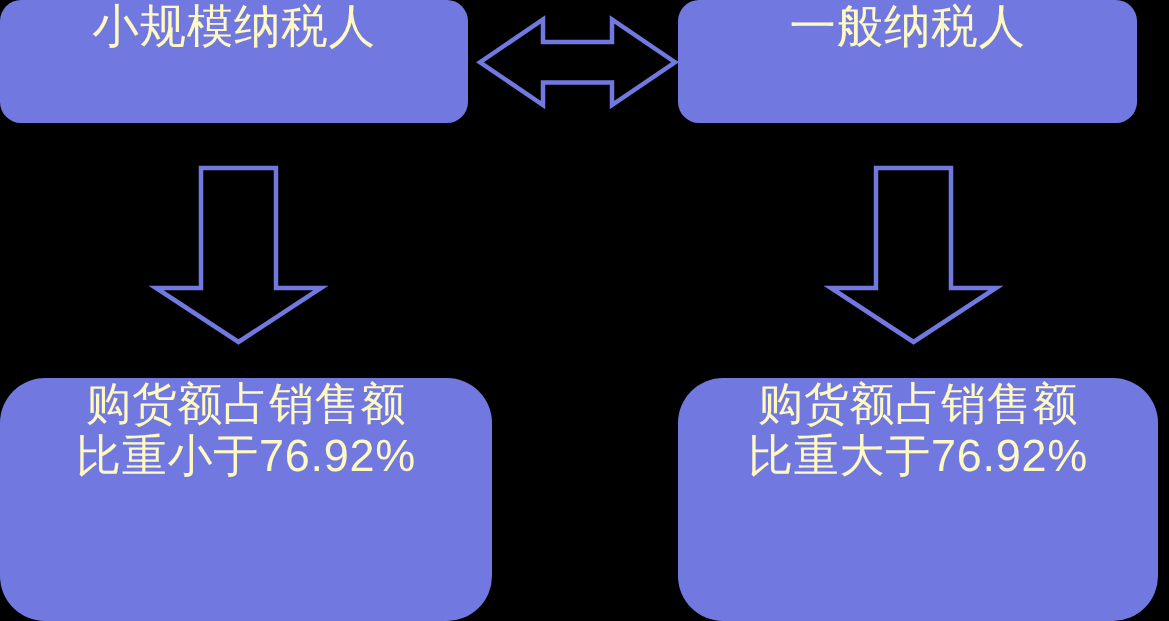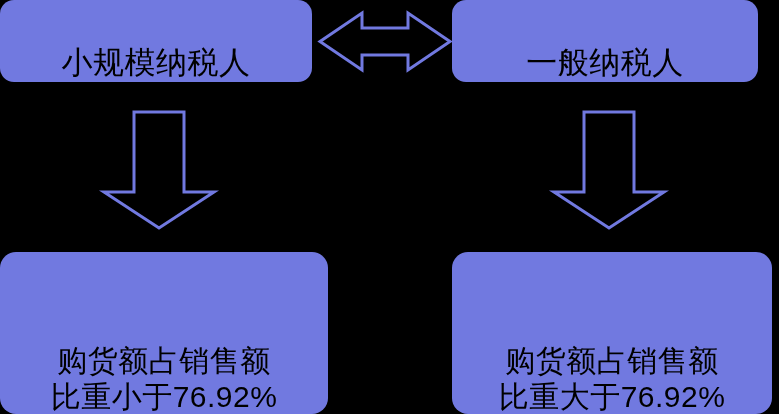--- a/index.html
+++ b/index.html
@@ -17,37 +17,37 @@
   #diagram {
     position: absolute;
     left: 0;
     top: 0;
     width: 779px;
     height: 414px;
   }
   .node {
     position: absolute;
     background: #7179e0;
-    color: #000000;
+    color: #fef9c3;
     display: flex;
-    align-items: flex-end;
+    align-items: flex-start;
     justify-content: center;
     text-align: center;
     box-sizing: border-box;
     line-height: 1.18;
     letter-spacing: 0.5px;
   }
   .node-top {
     border-radius: 14px;
     font-size: 31px;
     height: 82px;
     top: 0;
   }
   .node-bottom {
-    border-radius: 16px;
+    border-radius: 30px;
     font-size: 30px;
     top: 252px;
     height: 162px;
     padding: 0 8px;
   }
   #box-top-left   { left: 0px;   width: 312px; }
   #box-top-right  { left: 452px; width: 306px; font-family: Liberation Serif, serif; }
   #box-bot-left   { left: 0px;   width: 328px; }
   #box-bot-right  { left: 452px; width: 320px; }
 

